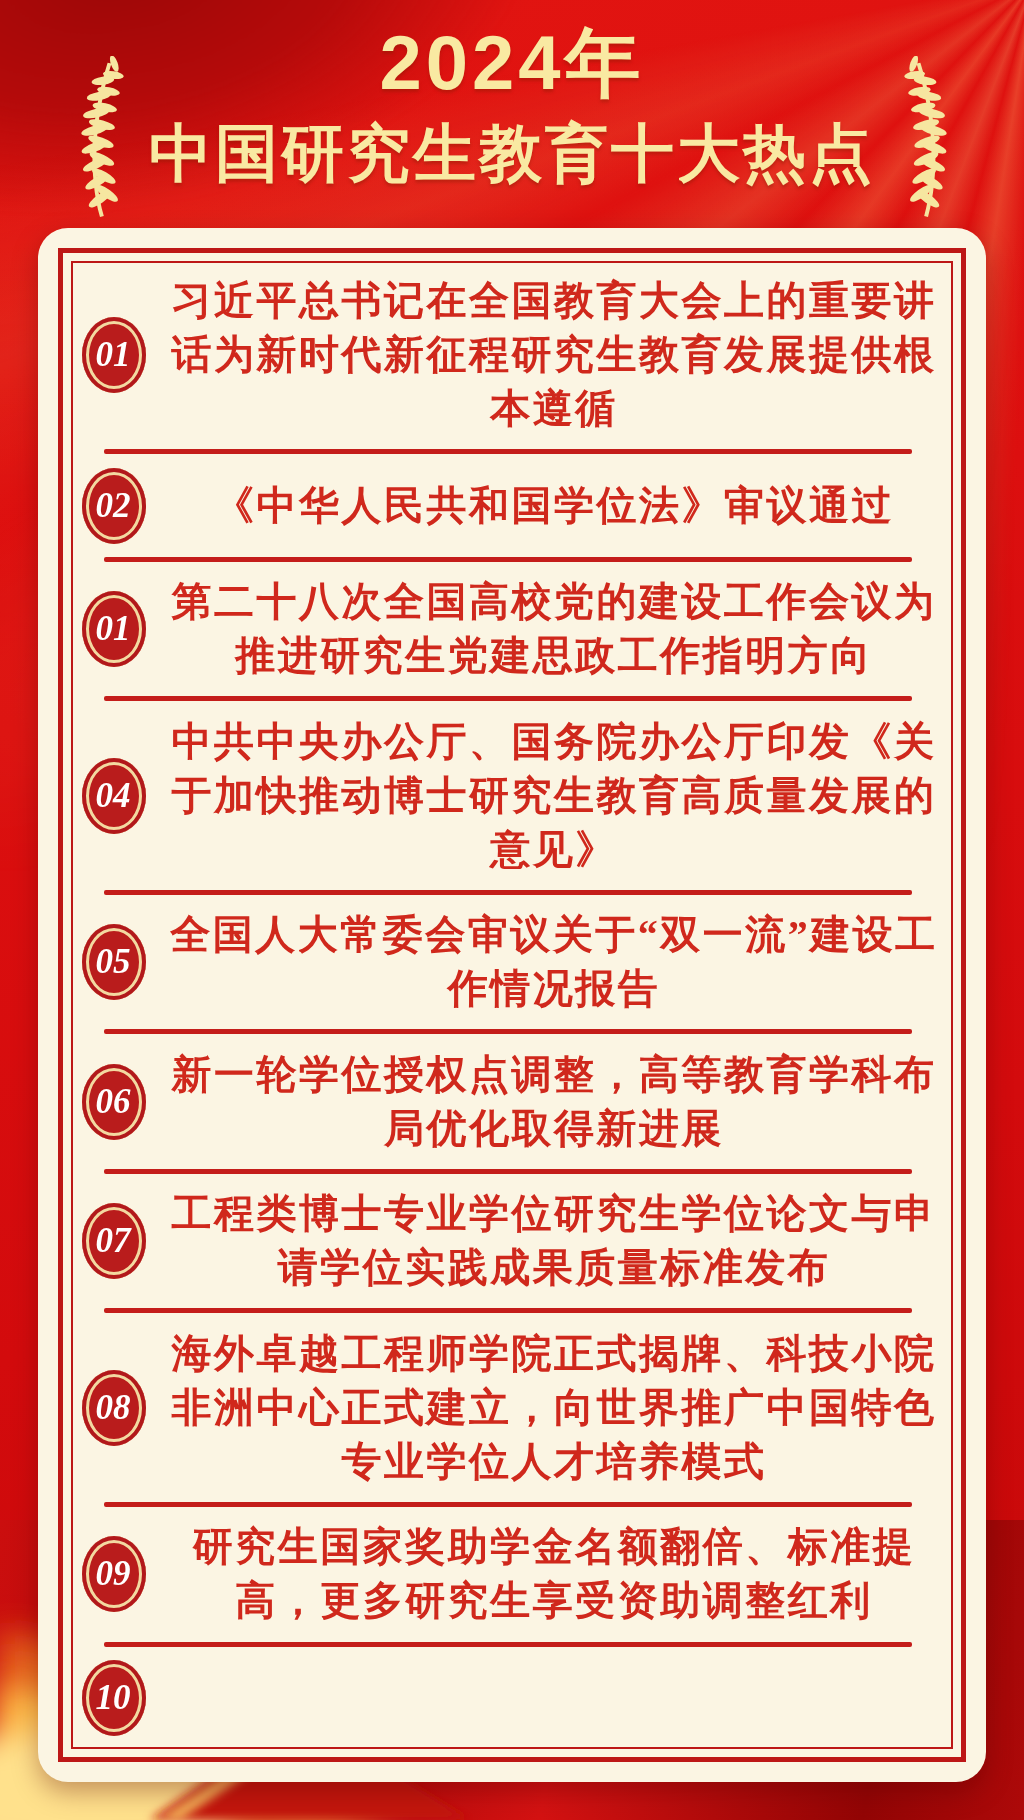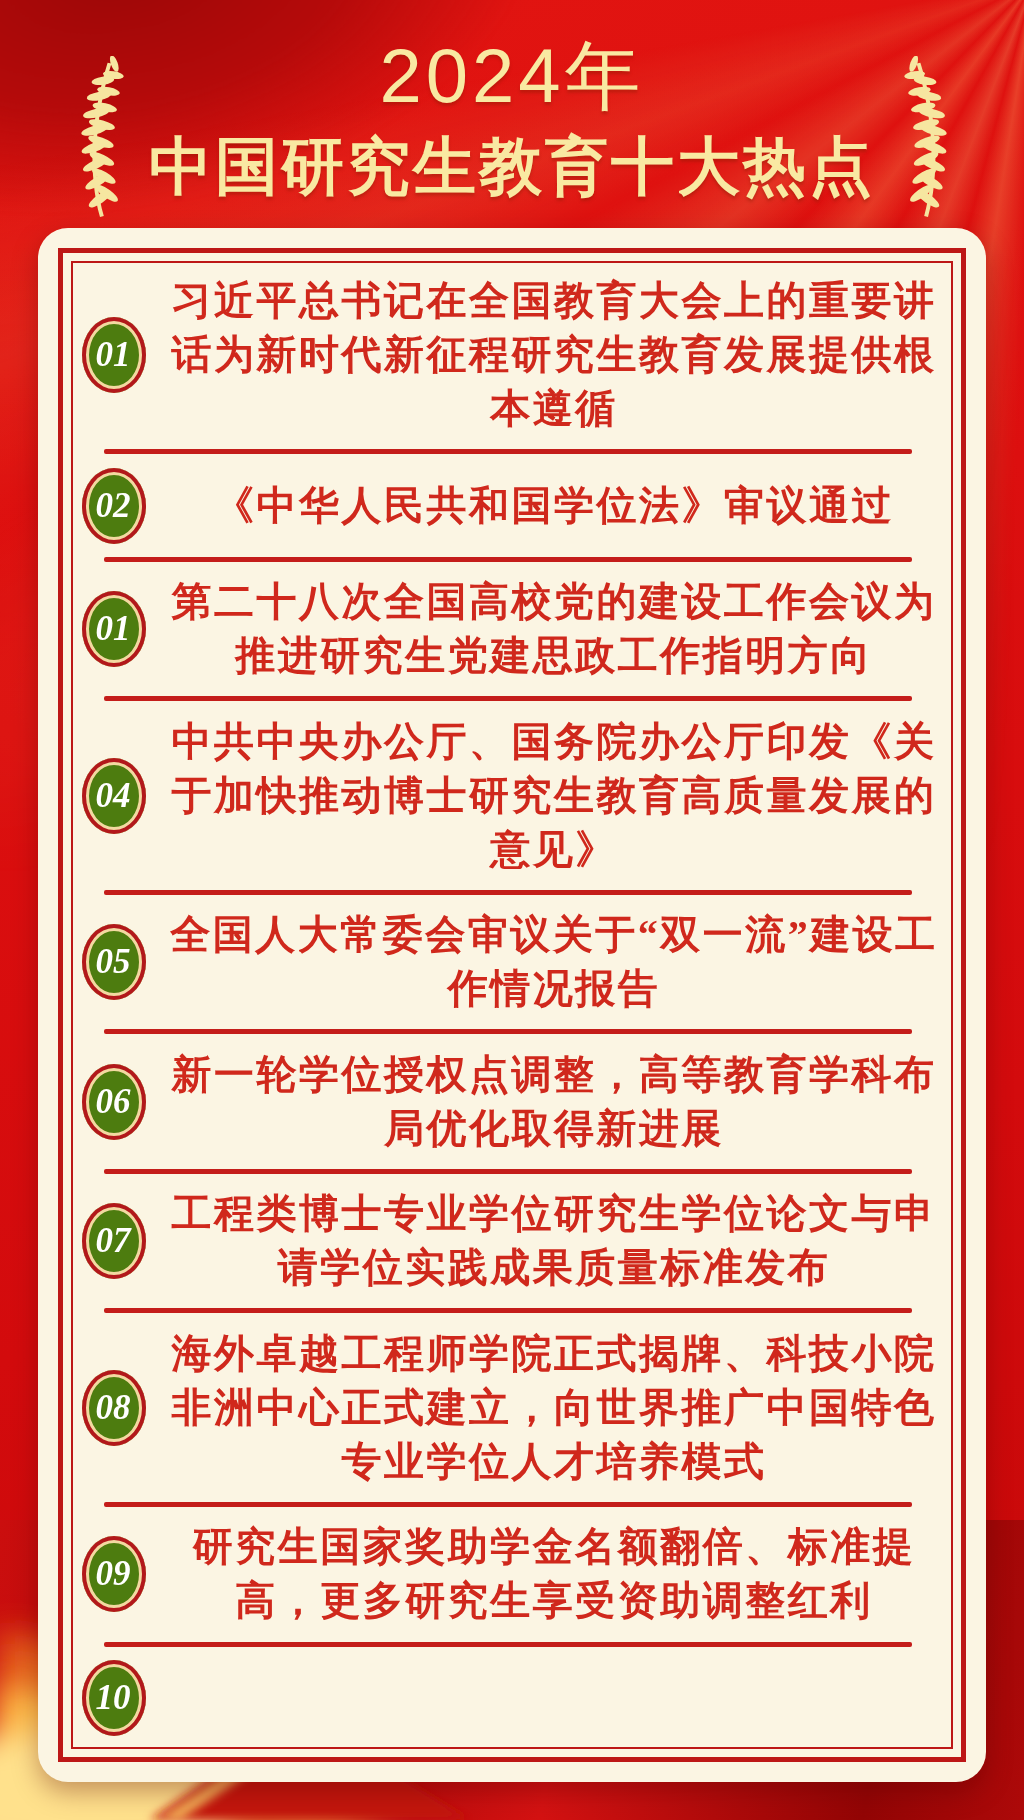--- a/index.html
+++ b/index.html
@@ -39,22 +39,22 @@
   }
   .bottom-sheen{
     position:absolute;bottom:90px;left:240px;width:760px;height:130px;
     background:radial-gradient(ellipse at 45% 55%,rgba(255,120,90,.45) 0%,rgba(255,120,90,0) 70%);
     transform:rotate(-6deg);filter:blur(6px);
   }
   .flames{position:absolute;bottom:0;left:0;}
   
   .header{position:absolute;top:0;left:0;width:1024px;text-align:center;}
   .year-title{
-    margin-top:36px;
-    font-size:76px;line-height:80px;font-weight:normal;letter-spacing:4px;
+    margin-top:23px;
+    font-size:76px;line-height:80px;font-weight:bold;letter-spacing:4px;
     color:#f9e9a2;text-shadow:0 3px 3px rgba(130,30,0,.35);
   }
   .main-title{
     margin-top:14px;
     font-size:63px;line-height:72px;font-weight:bold;letter-spacing:3px;
     color:#f9e9a2;text-shadow:0 3px 3px rgba(130,30,0,.35);
   }
   .laurel{position:absolute;width:68px;height:162px;top:56px;}
   .laurel-left{left:66px;}
   .laurel-right{right:62px;}
@@ -66,21 +66,21 @@
   }
   .frame-outer{position:absolute;inset:20px;border:5px solid #bd1717;}
   .frame-inner{position:absolute;inset:33px;border:2px solid #bd1717;}
   .card-content{
     position:absolute;left:44px;right:46px;top:46px;bottom:46px;
     display:flex;flex-direction:column;justify-content:space-between;
   }
   .item{display:flex;align-items:center;gap:22px;}
   .badge{
     flex:0 0 64px;width:64px;height:76px;border-radius:50%;
-    background:#4d7c0f;
+    background:#b91c1c;
     box-shadow:inset 0 0 0 4px #b2181b, inset 0 0 0 7px #f3d9a1;
     display:flex;align-items:center;justify-content:center;
   }
   .badge-num{
     color:#ffffff;font-family:"Liberation Serif","DejaVu Serif",serif;
     font-style:italic;font-weight:bold;font-size:35px;letter-spacing:0px;
     transform:translateX(-1px);
   }
   .item-text{
     flex:1;max-width:772px;

